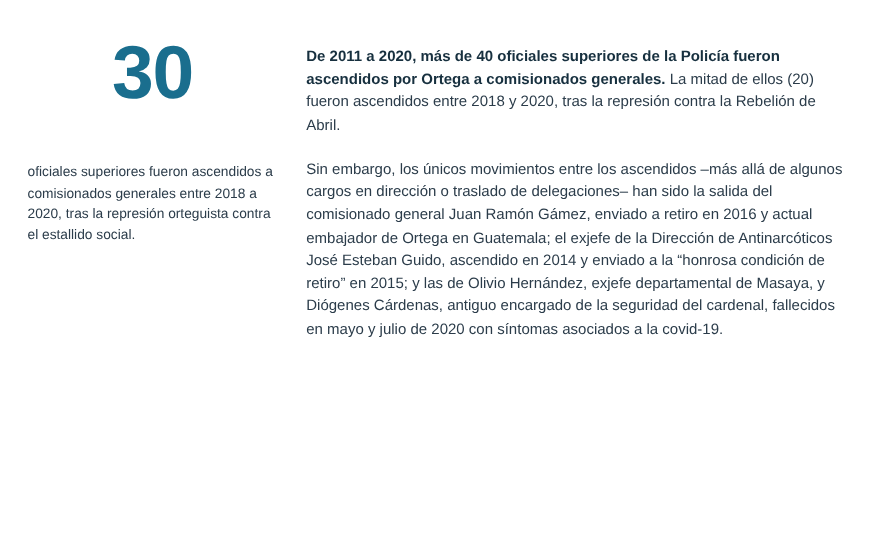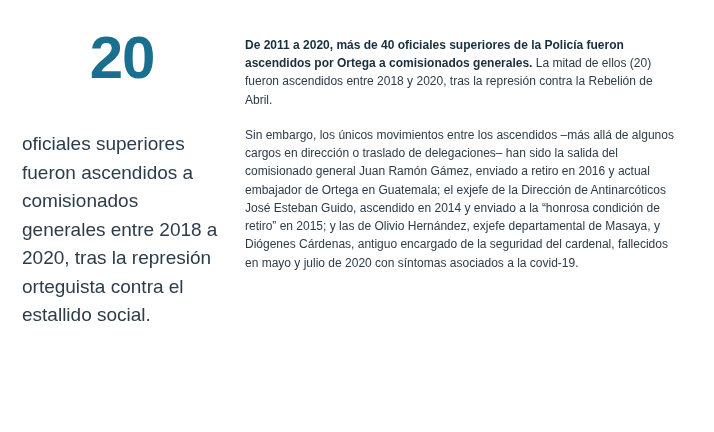--- a/index.html
+++ b/index.html
@@ -30,21 +30,21 @@
     font-size: 60px;
     line-height: 1;
     font-weight: 700;
     color: #1a6e8e;
     text-align: center;
     letter-spacing: -1px;
     margin-top: 10px;
   }
   .stat-caption {
     margin-top: 42px;
-    font-size: 19px;
+    font-size: 11px;
     line-height: 1.5;
     color: #2b3c4a;
     text-align: left;
   }
   .body-col {
     position: absolute;
     left: 245px;
     top: 36px;
     width: 430px;
   }
@@ -58,21 +58,21 @@
     font-weight: 700;
     color: #17303f;
   }
 </style>
 </head>
 <body>
 
 <div class="page">
 
   <div class="stat-col">
-    <div class="stat-number">20</div>
+    <div class="stat-number">30</div>
     <div class="stat-caption">oficiales superiores fueron ascendidos a comisionados generales entre 2018 a 2020, tras la represión orteguista contra el estallido social.</div>
   </div>
 
   <div class="body-col">
     <p><span class="lead-bold">De 2011 a 2020, más de 40 oficiales superiores de la Policía fueron ascendidos por Ortega a comisionados generales.</span><span> La mitad de ellos (20) fueron ascendidos entre 2018 y 2020, tras la represión contra la Rebelión de Abril.</span></p>
     <p>Sin embargo, los únicos movimientos entre los ascendidos –más allá de algunos cargos en dirección o traslado de delegaciones– han sido la salida del comisionado general Juan Ramón Gámez, enviado a retiro en 2016 y actual embajador de Ortega en Guatemala; el exjefe de la Dirección de Antinarcóticos José Esteban Guido, ascendido en 2014 y enviado a la “honrosa condición de retiro” en 2015; y las de Olivio Hernández, exjefe departamental de Masaya, y Diógenes Cárdenas, antiguo encargado de la seguridad del cardenal, fallecidos en mayo y julio de 2020 con síntomas asociados a la covid-19.</p>
   </div>
 
 </div>
 

